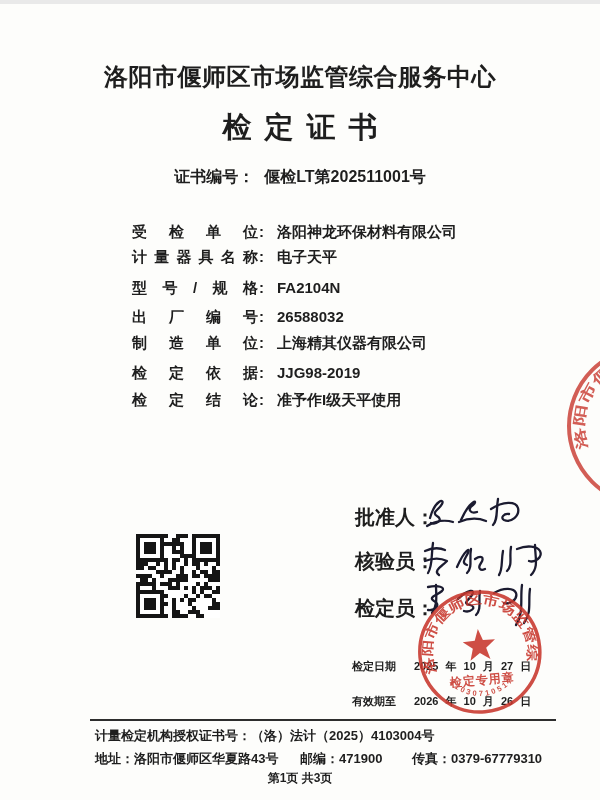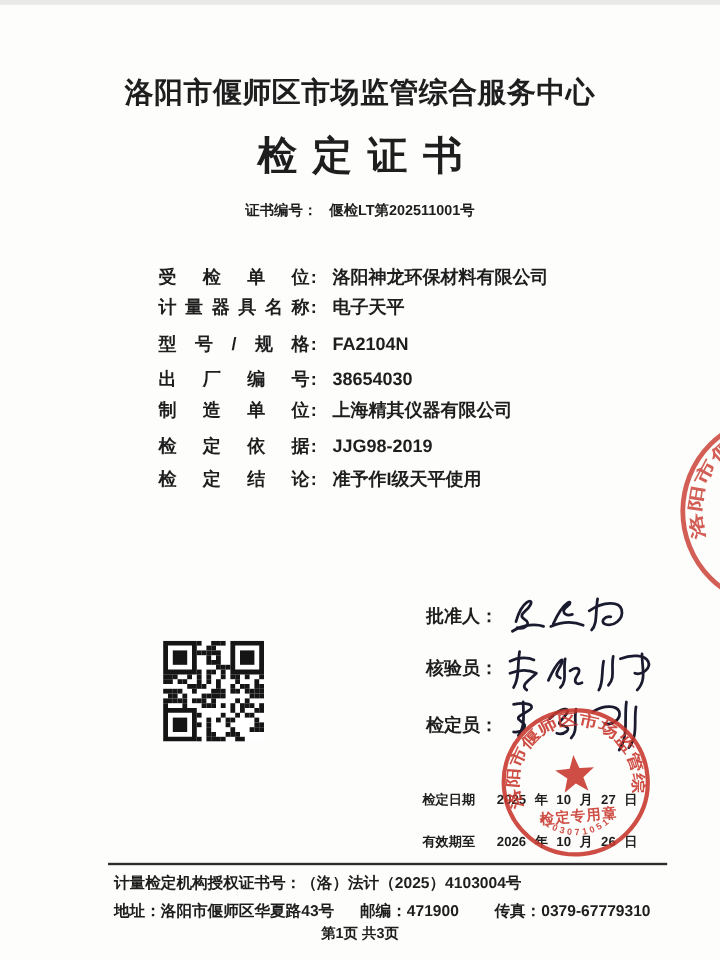--- a/index.html
+++ b/index.html
@@ -6,31 +6,31 @@
   .page{
     position:relative;width:600px;height:800px;margin:4px auto;
     background:#fdfdfb;overflow:hidden;
     font-family:"Liberation Sans","DejaVu Sans",sans-serif;
     color:#1e1e1e;
   }
   .abs{position:absolute;}
   .org-name{top:57px;left:0;width:600px;text-align:center;
     font-size:24px;font-weight:700;letter-spacing:0.5px;}
   .doc-title{top:104px;left:0;width:600px;text-align:center;
-    font-size:33px;font-weight:700;letter-spacing:13px;text-indent:13px;}
+    font-size:29px;font-weight:700;letter-spacing:13px;text-indent:13px;}
   .cert-line{top:163px;left:0;width:600px;text-align:center;
-    font-size:12px;font-weight:700;}
+    font-size:16px;font-weight:700;}
   .cert-line .gap{display:inline-block;width:10px;}
   .frow{position:absolute;left:132px;font-size:15px;font-weight:700;
     white-space:nowrap;line-height:19px;}
   .jlabel{display:inline-flex;justify-content:space-between;
     width:126px;vertical-align:top;}
   .colon{display:inline-block;margin-left:1px;}
   .fval{margin-left:13px;}
-  .sig-label{position:absolute;left:355px;font-size:15px;font-weight:700;}
+  .sig-label{position:absolute;left:355px;font-size:20px;font-weight:700;}
   .sig-svg{position:absolute;z-index:1;}
   .sig-svg path{fill:none;stroke:#1b1b30;stroke-width:2.3;
     stroke-linecap:round;stroke-linejoin:round;}
   .date-row{position:absolute;left:352px;font-size:11px;font-weight:700;
     white-space:nowrap;}
   .date-val{margin-left:18px;word-spacing:4px;}
   .sep-line{top:715px;left:90px;width:466px;height:2px;background:#2d2d2d;}
   .foot{font-size:13px;font-weight:700;white-space:nowrap;}
   .page-info{top:766px;left:0;width:600px;text-align:center;
     font-size:12px;font-weight:700;}
@@ -76,21 +76,21 @@
         <span>规</span>
         <span>格</span>
       </span><span class="colon">:</span><span class="fval">FA2104N</span>
   </div>
   <div class="frow" style="top:303px">
     <span class="jlabel">
         <span>出</span>
         <span>厂</span>
         <span>编</span>
         <span>号</span>
-      </span><span class="colon">:</span><span class="fval">38654030</span>
+      </span><span class="colon">:</span><span class="fval">26588032</span>
   </div>
   <div class="frow" style="top:329px">
     <span class="jlabel">
         <span>制</span>
         <span>造</span>
         <span>单</span>
         <span>位</span>
       </span><span class="colon">:</span><span class="fval">上海精其仪器有限公司</span>
   </div>
   <div class="frow" style="top:359px">

